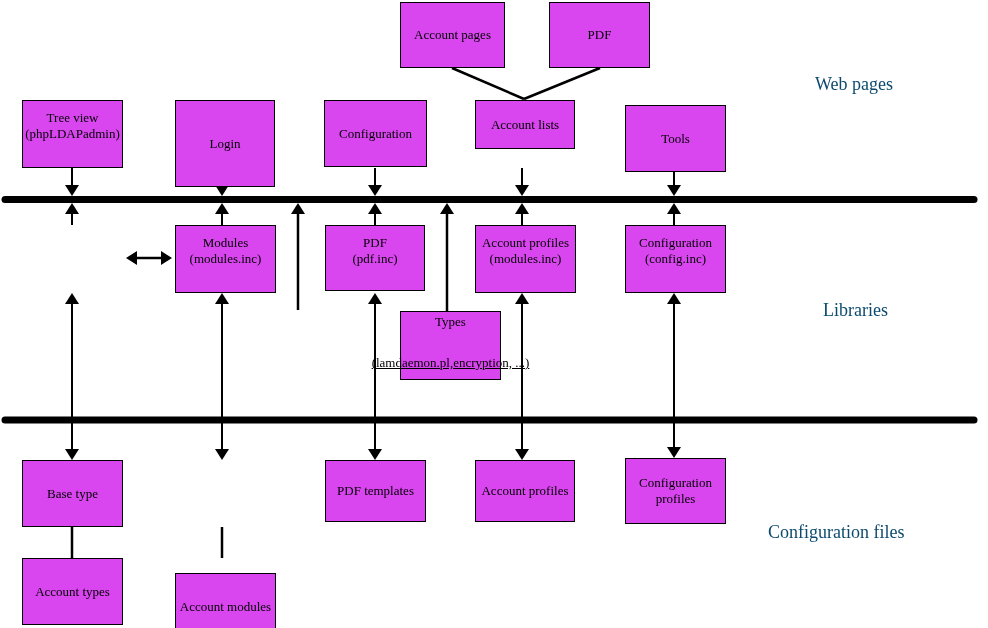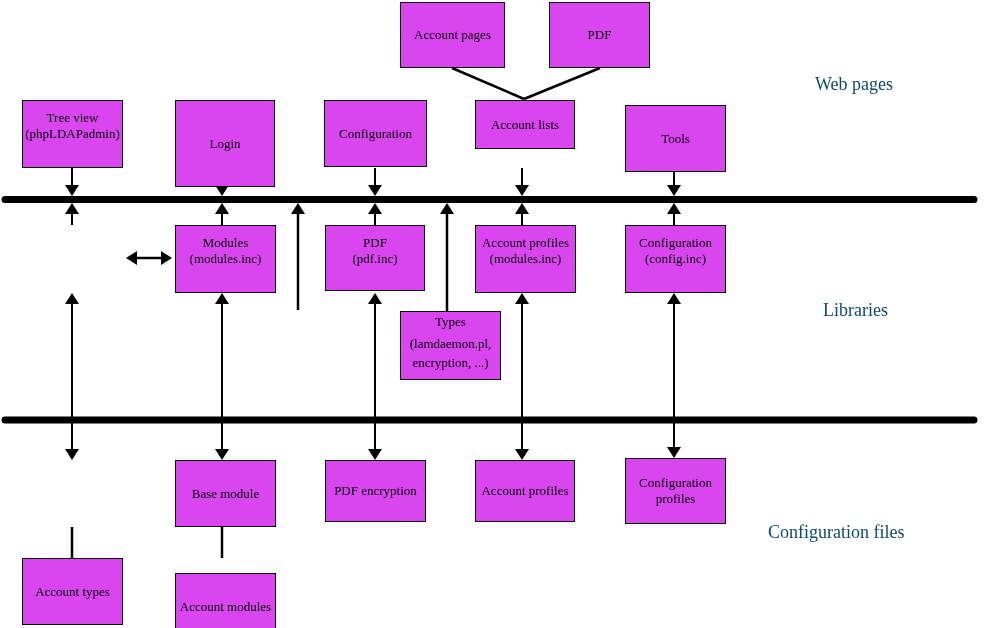--- a/index.html
+++ b/index.html
@@ -21,21 +21,21 @@
     align-items:center;
     justify-content:center;
     font-size:13px;
     color:#000;
     text-align:center;
     line-height:1.2;
     white-space:nowrap;
   }
   .box.spread{justify-content:flex-start;padding:9px 0;}
   .box.three{justify-content:space-between;padding:2px 0 6px 0;}
-  .box.three .grp{display:flex;flex-direction:column;align-items:center;line-height:1.45;}
+  .box.three .grp{display:flex;flex-direction:row;align-items:center;line-height:1.45;text-decoration:underline;}
   .layer-label{
     position:absolute;
     font-size:18px;
     color:#0c4a6e;
     white-space:nowrap;
   }
 </style>
 </head>
 <body>
 
@@ -171,25 +171,25 @@
   </div>
 
   <div class="box three" style="left:400px;top:311px;width:101px;height:69px">
     <span>Types</span>
     <span class="grp">
       <span>(lamdaemon.pl,</span>
       <span>encryption, ...)</span>
     </span>
   </div>
 
-  <div class="box" style="left:175px;top:460px;width:101px;height:67px">
-    <span>Base module</span>
+  <div class="box" style="left:22px;top:460px;width:101px;height:67px">
+    <span>Base type</span>
   </div>
   <div class="box" style="left:325px;top:460px;width:101px;height:62px">
-    <span>PDF encryption</span>
+    <span>PDF templates</span>
   </div>
   <div class="box" style="left:475px;top:460px;width:100px;height:62px">
     <span>Account profiles</span>
   </div>
   <div class="box" style="left:625px;top:458px;width:101px;height:66px">
     <span>Configuration</span>
     <span>profiles</span>
   </div>
 
   <div class="box" style="left:22px;top:558px;width:101px;height:67px">

